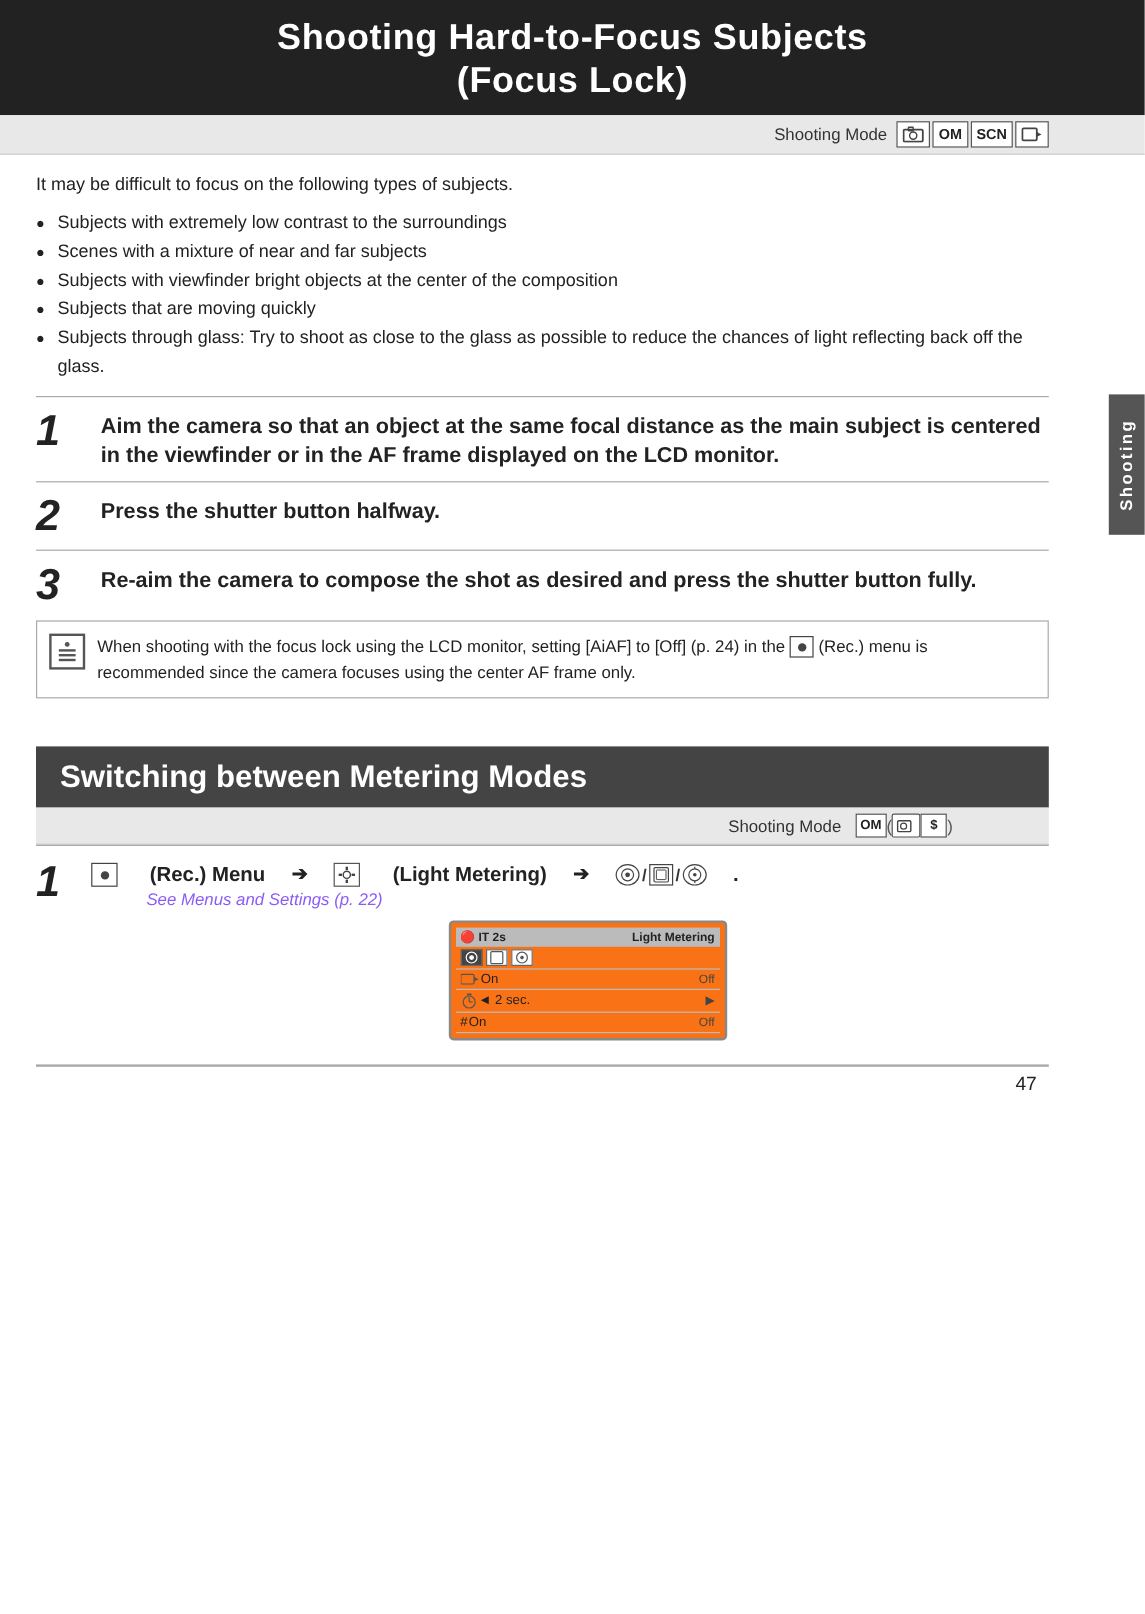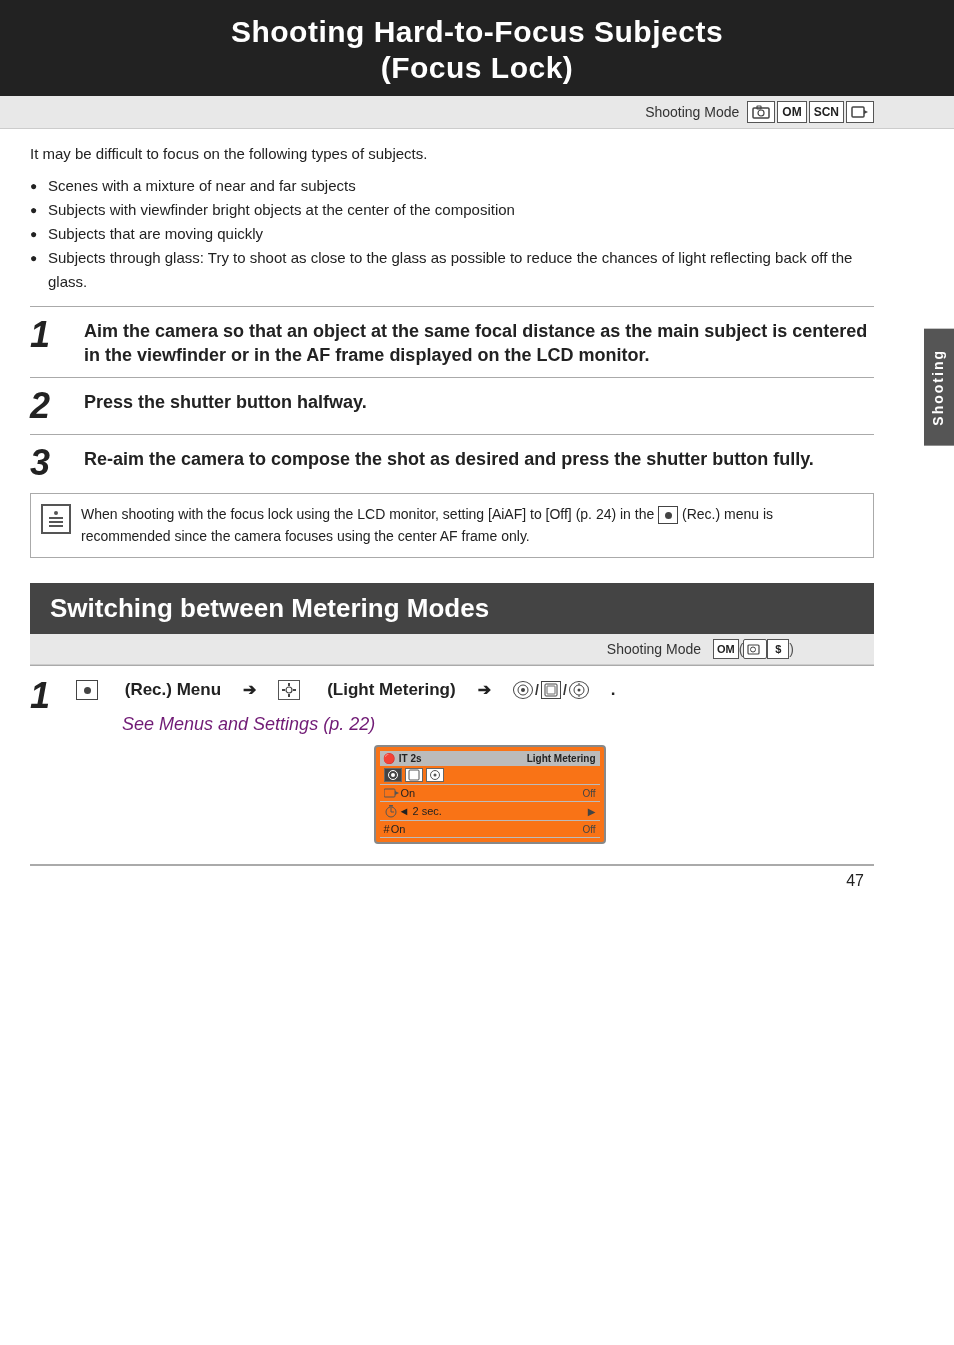--- a/index.html
+++ b/index.html
@@ -185,21 +185,21 @@
       height: 4px;
       background: #555;
       border-radius: 50%;
     }
 
     
     .section-title {
       background: #444;
       color: #fff;
       padding: 10px 20px;
-      margin-top: 25px;
+      margin-top: 40px;
       margin-bottom: 0;
     }
     .section-title h2 {
       font-size: 26px;
       font-weight: 900;
       font-family: Arial Black, Arial, sans-serif;
     }
 
     
     .shooting-mode-bar2 {
@@ -256,26 +256,26 @@
     }
     .arrow-right {
       font-size: 16px;
       font-weight: bold;
       color: #222;
       vertical-align: middle;
     }
 
     
     .sub-text {
-      font-size: 18px;
+      font-size: 14px;
       font-style: italic;
-      color: #701a75;
+      color: #8b5cf6;
       font-weight: normal;
       font-family: Arial, sans-serif;
-      margin-top: 12px;
+      margin-top: 0;
       padding-left: 46px;
     }
 
     
     .camera-screen-wrap {
       display: flex;
       justify-content: flex-end;
       margin-top: 10px;
       padding-right: 10px;
     }
@@ -442,20 +442,21 @@
     </div>
   </div>
 
   <div class="main-body">
 
     <div class="sidebar-tab">Shooting</div>
 
     <p class="intro-text">It may be difficult to focus on the following types of subjects.</p>
 
     <ul class="bullet-list">
+      <li><span>Subjects with extremely low contrast to the surroundings</span></li>
       <li><span>Scenes with a mixture of near and far subjects</span></li>
       <li><span>Subjects with viewfinder bright objects at the center of the composition</span></li>
       <li><span>Subjects that are moving quickly</span></li>
       <li><span>Subjects through glass: Try to shoot as close to the glass as possible to reduce the chances of light reflecting back off the glass.</span></li>
     </ul>
 
     <div class="step">
       <span class="step-number">1</span>
       <span class="step-text">Aim the camera so that an object at the same focal distance as the main subject is centered in the viewfinder or in the AF frame displayed on the LCD monitor.</span>
     </div>

